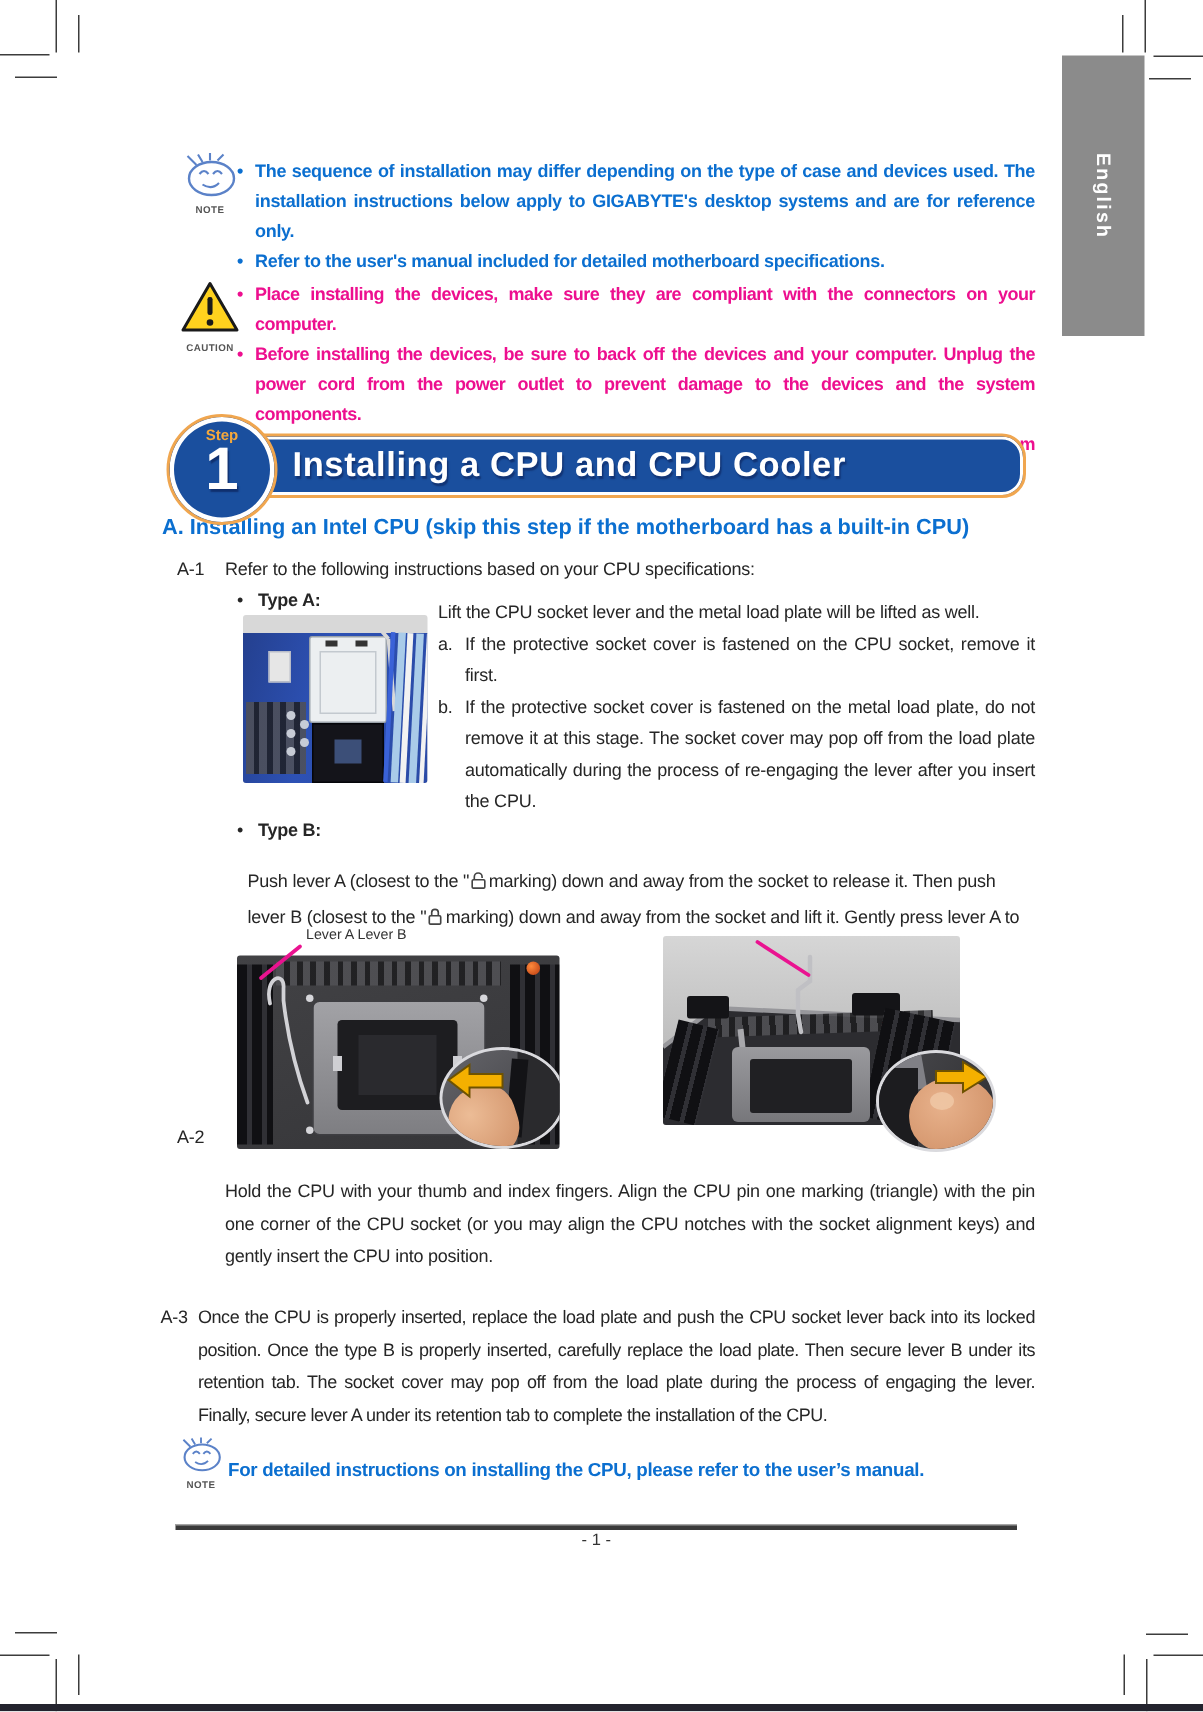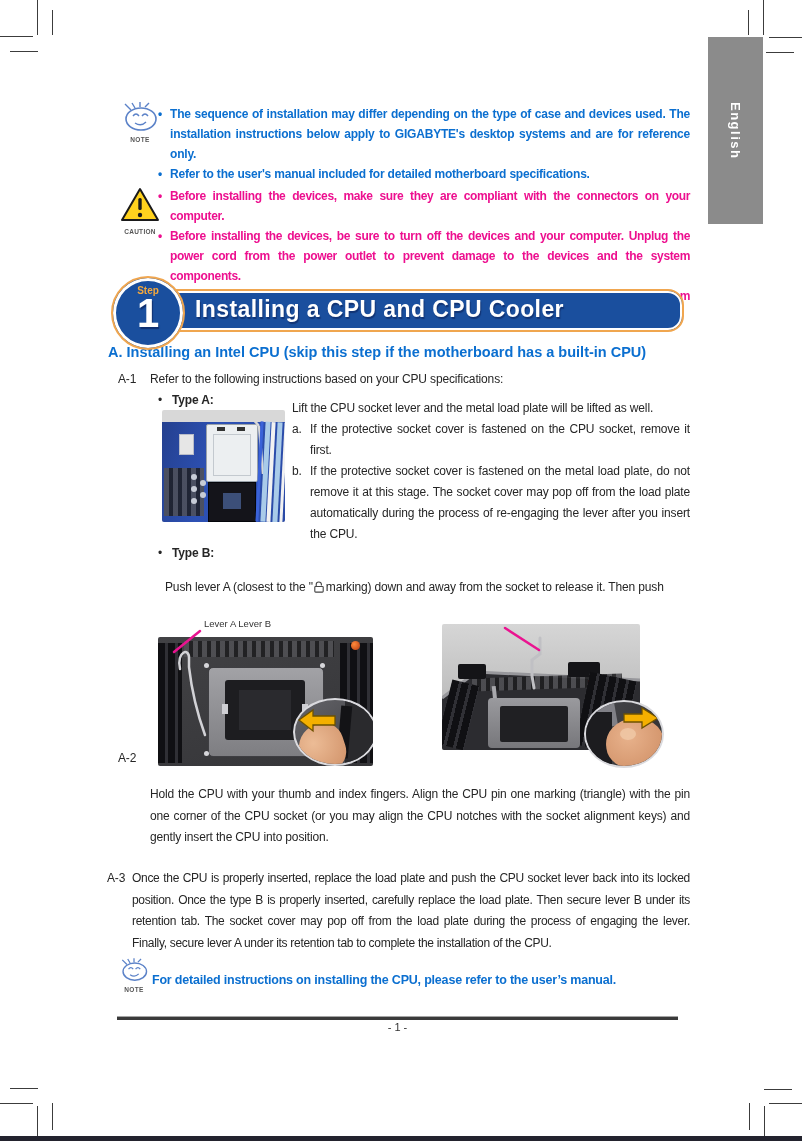--- a/index.html
+++ b/index.html
@@ -111,25 +111,25 @@
       <path d="M21,3 L39,34 L3,34 Z" fill="#ffd21e" stroke="#1a1a1a" stroke-width="2" stroke-linejoin="round"></path>
       <rect x="19.3" y="12" width="3.4" height="12" rx="1.5" fill="#1a1a1a"></rect>
       <circle cx="21" cy="29" r="2.2" fill="#1a1a1a"></circle>
     </svg>
     <div class="icon-cap">CAUTION</div>
   </div>
 
   <div class="abs" style="left:158px;top:186px;width:532px;">
     <div class="bullet-row mag-txt">
       <span class="dot">•</span>
-      <span class="btxt">Before installing the devices, make sure they are compliant with the connectors on your computer.</span>
+      <span class="btxt">Place installing the devices, make sure they are compliant with the connectors on your computer.</span>
     </div>
     <div class="bullet-row mag-txt">
       <span class="dot">•</span>
-      <span class="btxt">Before installing the devices, be sure to turn off the devices and your computer. Unplug the power cord from the power outlet to prevent damage to the devices and the system components.</span>
+      <span class="btxt">Before installing the devices, be sure to back off the devices and your computer. Unplug the power cord from the power outlet to prevent damage to the devices and the system components.</span>
     </div>
     <div class="bullet-row mag-txt">
       <span class="dot">•</span>
       <span class="btxt">Place the computer system on a stable surface to prevent improper installation resulted from shaking.</span>
     </div>
   </div>
 
   <div class="step-bar">
     <span class="title">Installing a CPU and CPU Cooler</span>
   </div>
@@ -189,20 +189,26 @@
 
   <span class="abs body-txt" style="left:158px;top:543px;">•</span>
   <span class="abs body-txt" style="left:172px;top:543px;font-weight:bold;">Type B:</span>
 
   <div class="abs body-txt" style="left:165px;top:576px;width:535px;line-height:22px;">
     <div class="nw">
       <span>Push lever A (closest to the "</span><span class="lock"><svg width="12" height="13" viewBox="0 0 12 13">
             <path d="M3.2,6.5 V4.6 a2.6,2.6 0 0 1 5.2,0 V5.4" fill="none" stroke="#444" stroke-width="1.1"></path>
             <rect x="1.8" y="6.5" width="8.4" height="5.6" rx="0.8" fill="#fff" stroke="#444" stroke-width="1.1"></rect>
           </svg></span><span>marking) down and away from the socket to release it. Then push</span>
+    </div>
+    <div class="nw">
+      <span>lever B (closest to the "</span><span class="lock"><svg width="12" height="13" viewBox="0 0 12 13">
+            <path d="M3.8,6.5 V4.4 a2.2,2.2 0 0 1 4.4,0 V6.5" fill="none" stroke="#444" stroke-width="1.1"></path>
+            <rect x="2.2" y="6.5" width="7.6" height="5.6" rx="0.8" fill="#fff" stroke="#444" stroke-width="1.1"></rect>
+          </svg></span><span>marking) down and away from the socket and lift it. Gently press lever A to</span>
     </div>
   </div>
 
   <div class="fig">
     <span class="abs" style="left:64px;top:20px;font-size:9.5px;color:#333;text-align:right;">Lever A Lever B</span>
 
     <div class="photo" style="left:18px;top:39px;width:215px;height:129px;background:linear-gradient(160deg,#424245,#353538);">
       <div class="abs grad-comb" style="left:26px;top:4px;width:150px;height:16px;opacity:0.9;"></div>
       <div class="abs grad-bars" style="left:0;top:6px;width:24px;height:120px;"></div>
       <div class="abs grad-bars" style="left:182px;top:6px;width:33px;height:120px;"></div>

